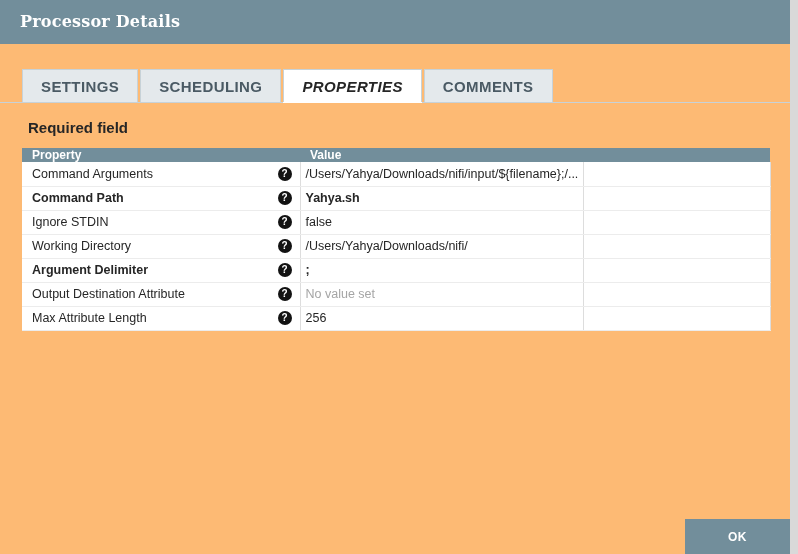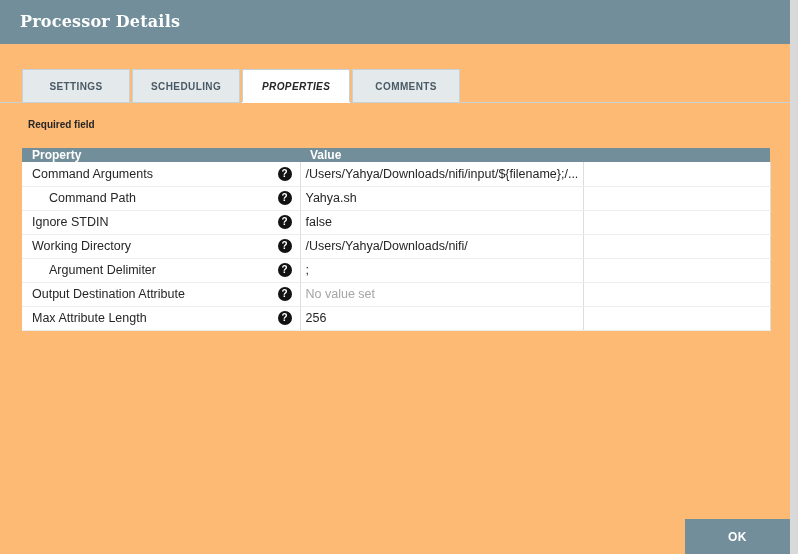--- a/index.html
+++ b/index.html
@@ -47,37 +47,37 @@
     gap:2px;
   }
   .tab {
     height:33px;
     min-width:108px;
     padding:0 18px;
     display:flex; align-items:center; justify-content:center;
     background:#e4e9ec;
     border:1px solid #c7d2d8;
     border-bottom:none;
-    font-size:10px;
+    font-size:15px;
     font-weight:bold;
     color:#4a5a64;
     letter-spacing:0.4px;
     cursor:pointer;
   }
   .tab.active {
     background:#ffffff;
     color:#262626;
     box-shadow:0 1px 0 0 #ffffff; 
     font-style:italic;
   }
 
   
   .required-label {
     position:absolute; top:119px; left:28px;
-    font-size:10px;
+    font-size:15px;
     font-weight:bold;
     color:#262626;
   }
 
   
   table.props {
     position:absolute; top:148px; left:22px;
     width:748px;
     border-collapse:collapse;
     table-layout:fixed;
@@ -130,21 +130,21 @@
     line-height:14px;
     cursor:pointer;
     margin-left:6px;
   }
 
   td.value-cell { padding-left:5px; }
 
   tr.alt td { background:#f4f4f4; }
   tr.highlight td { background:#fcf6dd; }
   tr.required .prop-name,
-  tr.required td.value-cell { font-weight:normal;margin-left:17px; }
+  tr.required td.value-cell { font-weight:bold; }
   tr.unset td.value-cell { color:#a5a5a5; }
 
   
   .ok-button {
     position:absolute;
     right:8px; bottom:0;
     width:105px; height:35px;
     background:#728e9b;
     color:#ffffff;
     border:none;

